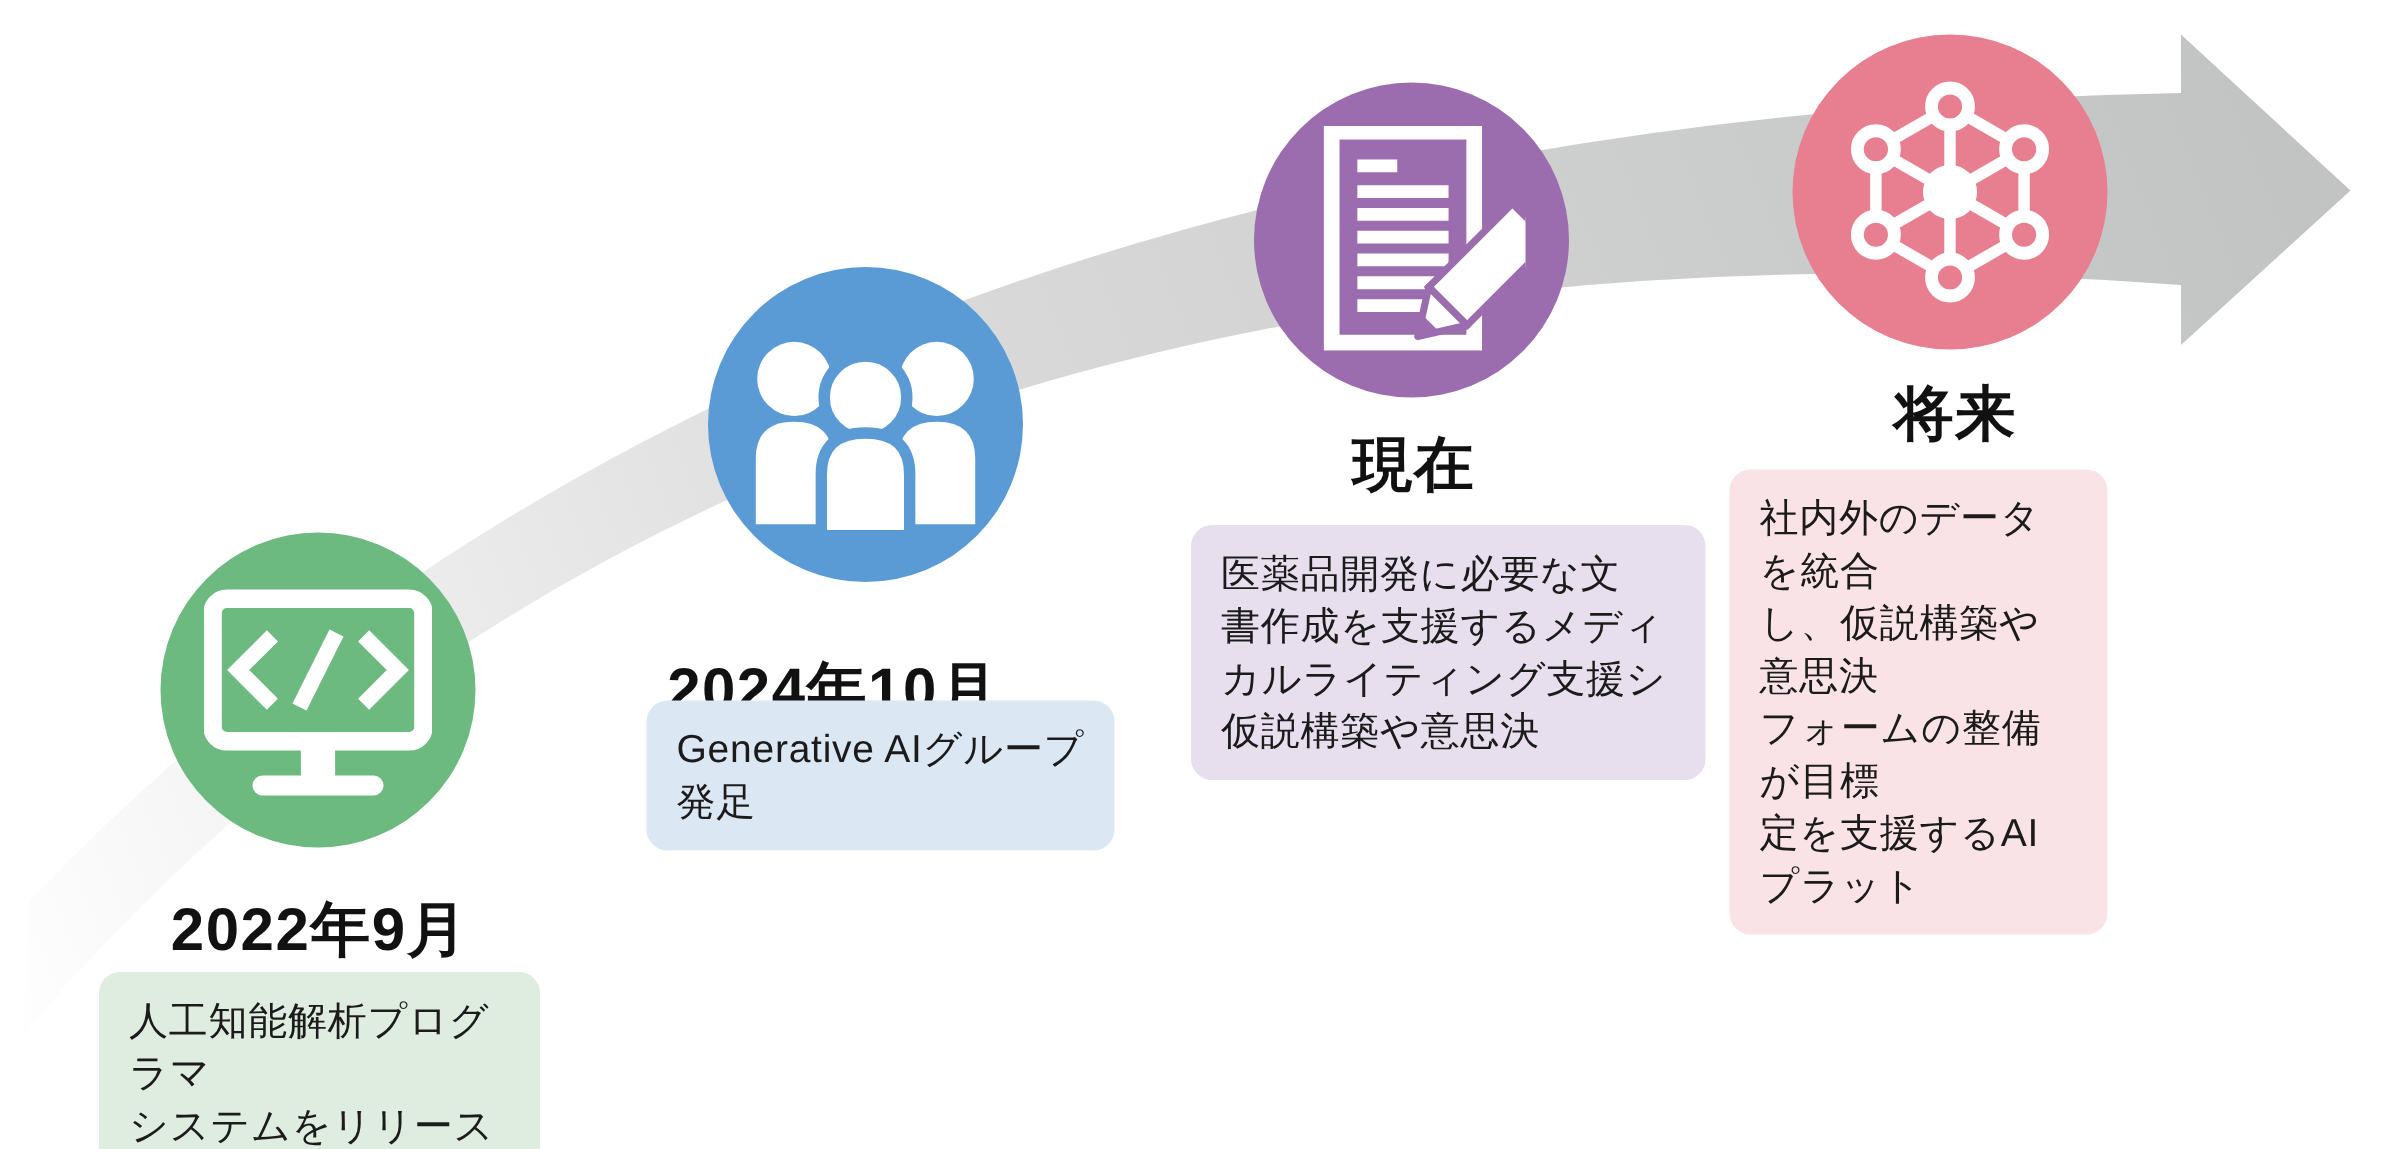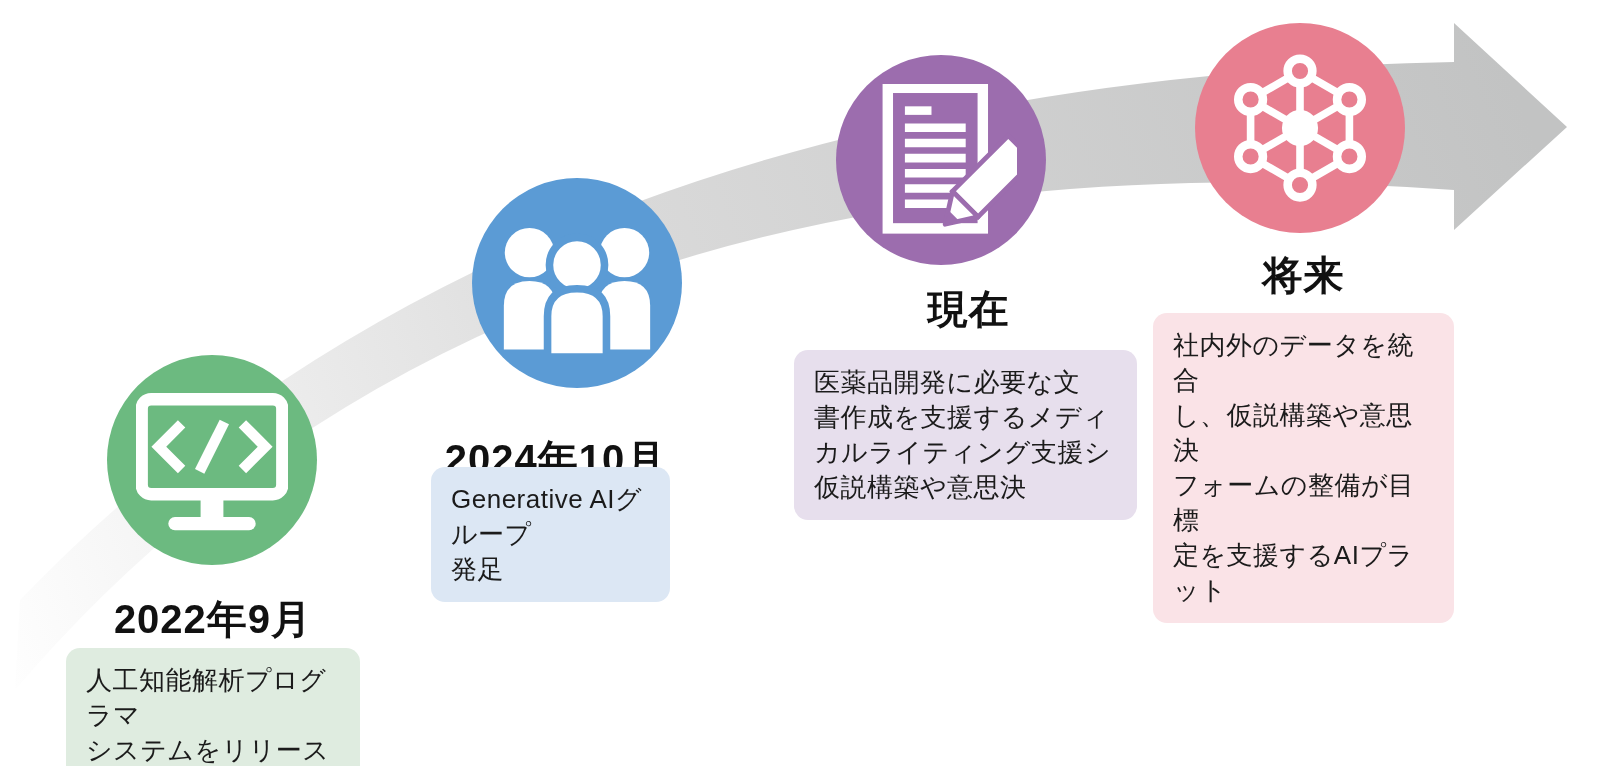--- a/index.html
+++ b/index.html
@@ -32,26 +32,26 @@
     letter-spacing:0.5px;
   }
   .card span{display:block;}
   
   .m1 .circle{left:107px;top:355px;}
   .m2 .circle{left:472px;top:178px;}
   .m3 .circle{left:836px;top:55px;}
   .m4 .circle{left:1195px;top:23px;}
   .m1 .title{left:66px;top:592px;width:294px;}
   .m2 .title{left:406px;top:408px;width:299px;margin-top:24px;}
-  .m3 .title{left:818px;top:282px;width:301px;}
+  .m3 .title{left:792px;top:282px;width:301px;}
   .m4 .title{left:1153px;top:248px;width:301px;}
   .m1 .card{left:66px;top:648px;width:294px;min-height:99px;}
-  .m2 .card{left:431px;top:467px;width:239px;min-height:98px;}
+  .m2 .card{left:431px;top:467px;width:312px;min-height:98px;}
   .m3 .card{left:794px;top:350px;width:343px;min-height:170px;}
-  .m4 .card{left:1153px;top:313px;width:301px;min-height:177px;}
+  .m4 .card{left:1153px;top:313px;width:252px;min-height:177px;}
 </style>
 </head>
 <body>
 
 <div class="stage">
 
   
   <svg class="arrow-svg" viewBox="0 0 1602 766" aria-hidden="true">
     <defs>
       <linearGradient id="arrowGrad" gradientUnits="userSpaceOnUse" x1="0" y1="700" x2="1520" y2="100">

